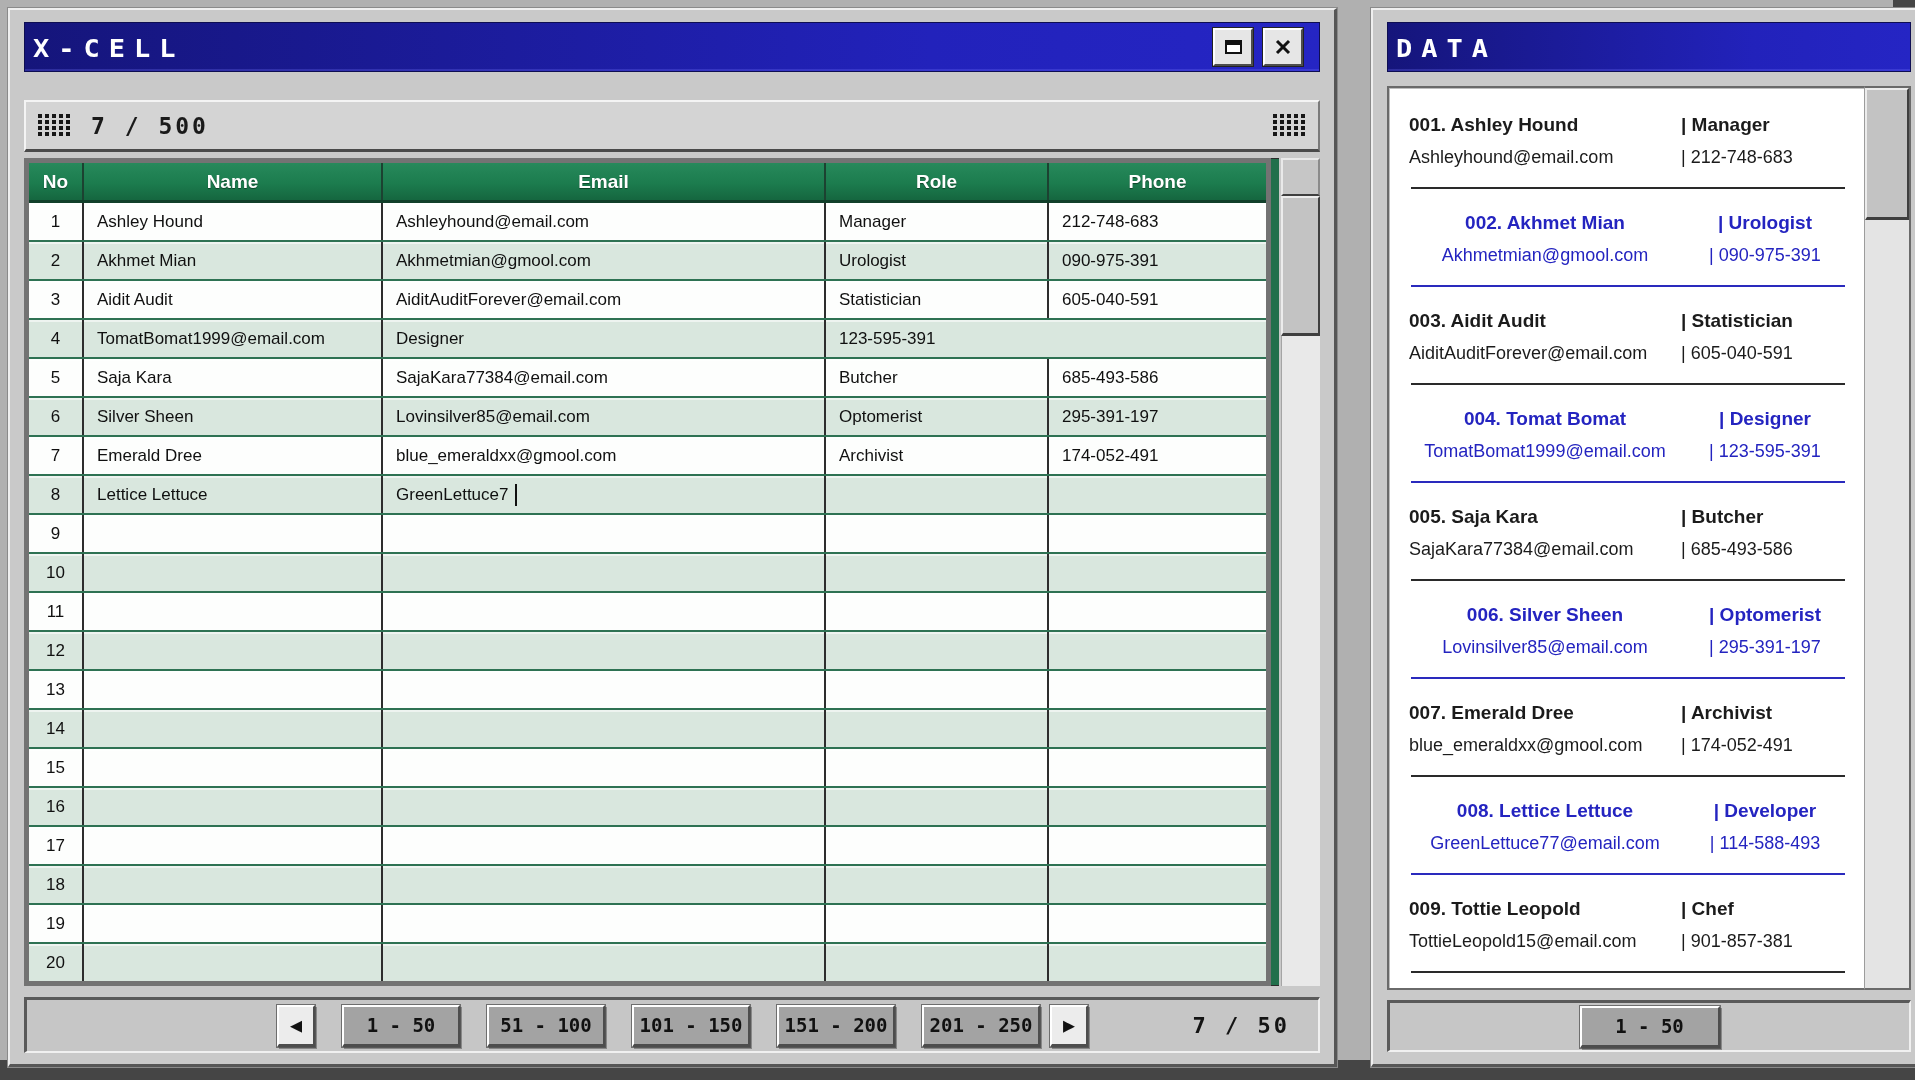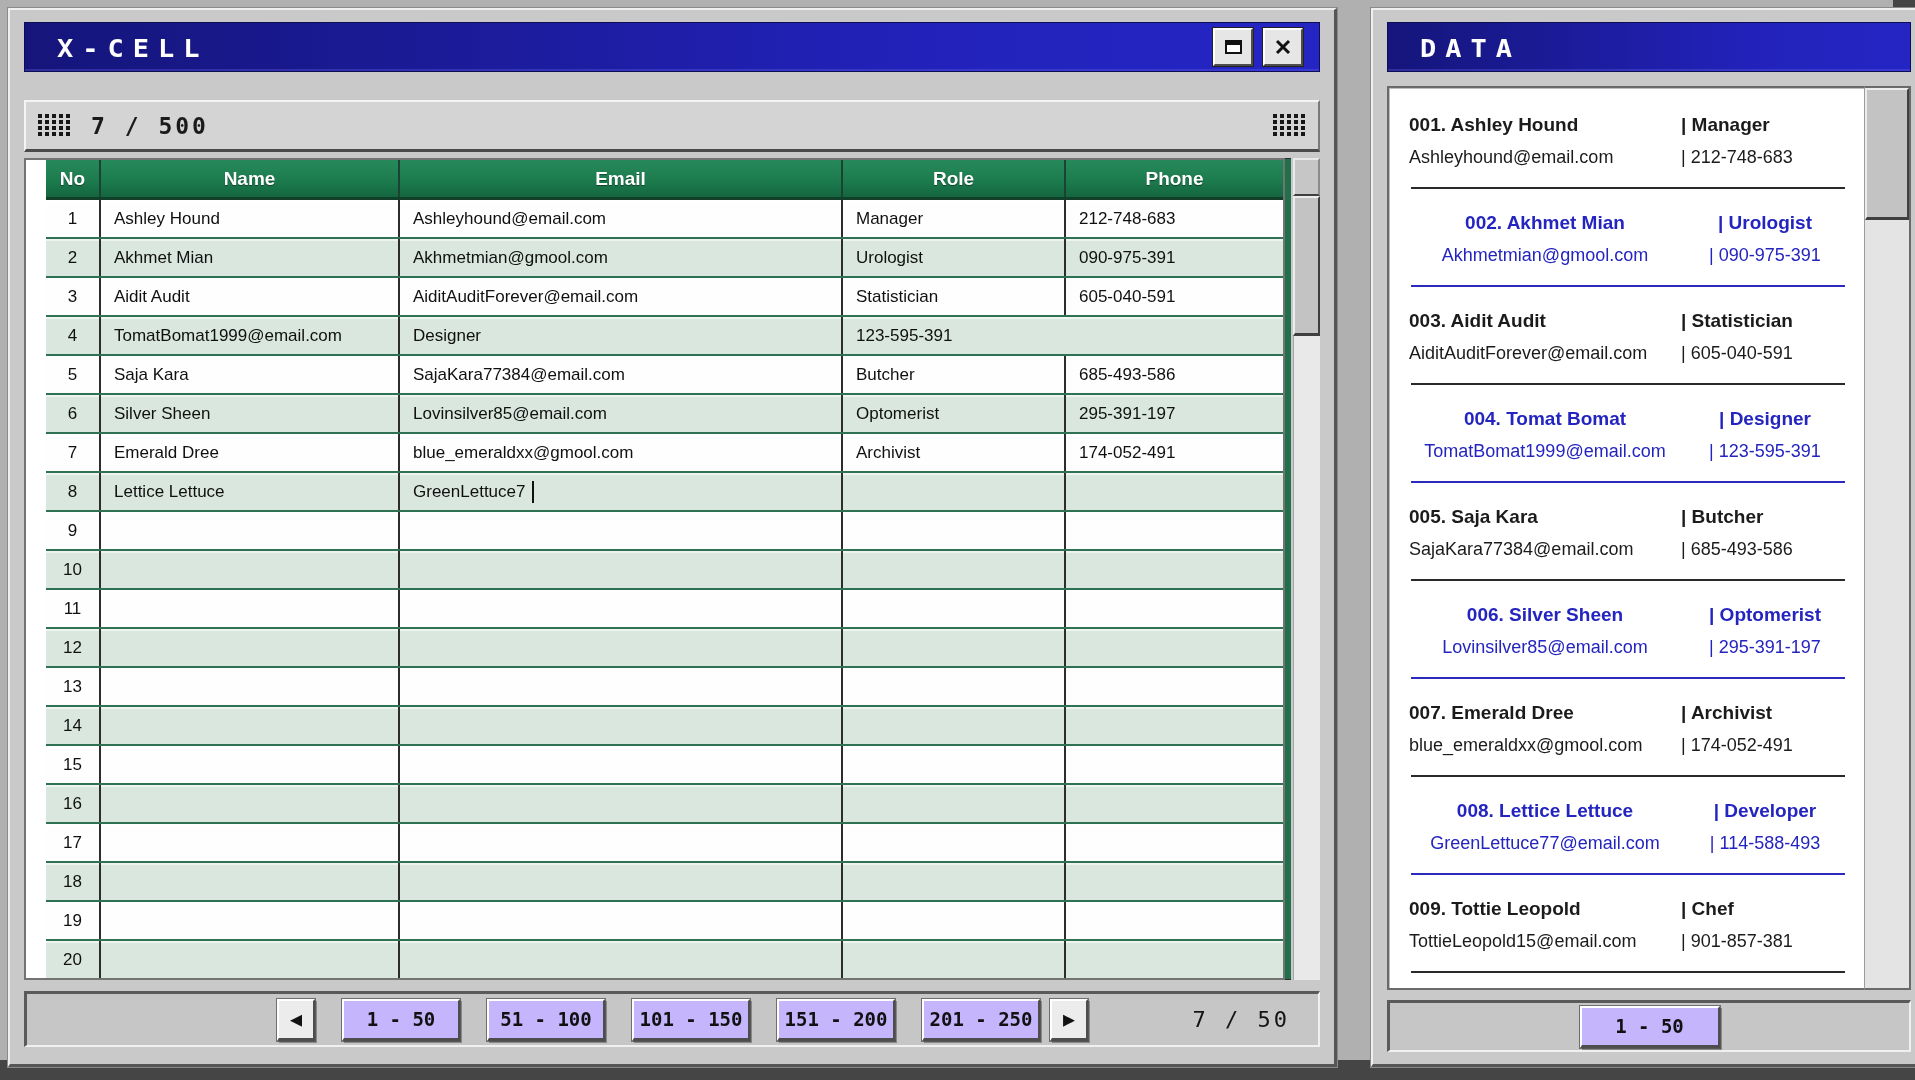--- a/index.html
+++ b/index.html
@@ -10,21 +10,21 @@
   .edge-bottom{position:absolute;left:0;top:1060px;width:1915px;height:20px;background:#454545;}
   .edge-right{position:absolute;left:1893px;top:0;width:22px;height:1080px;background:#454545;}
 
   
   .win{position:absolute;background:#c9c9c9;border-top:2px solid #efefef;border-left:2px solid #efefef;
        border-right:3px solid #565656;border-bottom:3px solid #565656;box-shadow:0 0 0 1px #8a8a8a;z-index:2;}
   .win-inner{position:absolute;inset:0;padding:12px 14px;box-sizing:border-box;display:flex;flex-direction:column;}
 
   .titlebar{height:50px;flex:0 0 50px;background:linear-gradient(90deg,#15157b 0%,#2222bb 70%,#2525c4 100%);
             border:1px solid #0e0e52;box-shadow:inset 0 -2px 0 rgba(120,120,255,.25);
-            display:flex;align-items:center;padding:0 10px 0 32px;box-sizing:border-box;}
+            display:flex;align-items:center;padding:0 10px 0 8px;box-sizing:border-box;}
   .title-text{color:#fff;font-family:"DejaVu Sans Mono",monospace;font-weight:bold;font-size:27px;
               letter-spacing:9px;transform:scaleY(.95);}
   .tb-btn{width:36px;height:34px;background:#e6e6e6;border-top:2px solid #fff;border-left:2px solid #fff;
           border-right:2px solid #4d4d4d;border-bottom:2px solid #4d4d4d;box-shadow:0 0 0 1px #222;
           display:flex;align-items:center;justify-content:center;margin-left:10px;cursor:pointer;}
   .max-glyph{width:17px;height:14px;border:2px solid #111;border-top:5px solid #111;background:#fff;box-sizing:border-box;}
 
   
   .toolbar{margin-top:28px;height:52px;flex:0 0 52px;background:#d4d4d4;
            border-top:2px solid #f4f4f4;border-left:2px solid #f4f4f4;
@@ -35,21 +35,21 @@
   .grid-dots{position:relative;width:33px;height:23px;}
   .grid-dots::before{content:"";position:absolute;left:0;top:0;width:4px;height:4px;background:#161616;
       box-shadow:7px 0 #161616,14px 0 #161616,21px 0 #161616,28px 0 #161616,
                  0 6px #161616,7px 6px #161616,14px 6px #161616,21px 6px #161616,28px 6px #161616,
                  0 12px #161616,7px 12px #161616,14px 12px #161616,21px 12px #161616,28px 12px #161616,
                  0 18px #161616,7px 18px #161616,14px 18px #161616,21px 18px #161616,28px 18px #161616;}
   .grid-right{margin-left:auto;}
 
   
   .table-zone{margin-top:6px;position:relative;flex:0 0 auto;display:flex;}
-  .tbl{width:1237px;border:2px solid #737373;background:#fff;padding-left:20px;}
+  .tbl{width:1237px;border:5px solid #737373;background:#fff;}
   .t-head{display:grid;grid-template-columns:55px 299px 443px 223px 217px;height:37px;
           background:linear-gradient(#27895b 0%,#1c7c4e 55%,#15663f 100%);border-bottom:3px solid #113f2a;}
   .t-head .hcell{display:flex;align-items:center;justify-content:center;color:#fff;font-weight:bold;
                  font-size:19px;border-right:2px solid #1c4231;text-shadow:0 1px 1px rgba(0,0,0,.45);cursor:pointer;}
   .t-head .hcell:last-child{border-right:none;}
   .t-row{display:grid;grid-template-columns:55px 299px 443px 223px 217px;height:37px;
          border-bottom:2px solid #2e7253;box-shadow:inset 0 2px 0 rgba(255,255,255,.55);cursor:cell;}
   .t-row:last-child{border-bottom:none;}
   .t-row.odd{background:#fdfefd;}
   .t-row.even{background:#d9e7de;}
@@ -67,29 +67,29 @@
               border-bottom:2px solid #3f3f3f;box-sizing:border-box;}
   .vs-thumb{height:140px;background:#c3c3c3;border-top:2px solid #ececec;border-left:2px solid #ececec;
             border-right:2px solid #3f3f3f;border-bottom:3px solid #3f3f3f;box-sizing:border-box;cursor:grab;}
   .vs-track{flex:1;background:#e9e9e9;border-left:1px solid #a5a5a5;cursor:pointer;}
 
   
   .pagebar{margin-top:11px;height:56px;flex:0 0 56px;background:#c6c6c6;
            border-top:3px solid #5a5a5a;border-left:3px solid #5a5a5a;
            border-bottom:2px solid #f0f0f0;border-right:2px solid #f0f0f0;
            display:flex;align-items:center;box-sizing:border-box;padding:0 28px 0 0;}
-  .pg-btn{height:42px;background:#c4b5fd;border-top:2px solid #fff;border-left:2px solid #fff;
+  .pg-btn{height:42px;background:#a3a3a3;border-top:2px solid #fff;border-left:2px solid #fff;
           border-right:2px solid #4d4d4d;border-bottom:3px solid #4d4d4d;box-shadow:2px 2px 0 rgba(60,60,60,.45),0 0 0 1px #6e6e6e;
           font-family:"DejaVu Sans Mono",monospace;font-weight:bold;font-size:19px;color:#111;
           display:flex;align-items:center;justify-content:center;cursor:pointer;box-sizing:border-box;}
   .pg-arrow{width:38px;background:#ececec;font-size:20px;}
   .pg-page{width:118px;margin-left:27px;}
   .pg-next{margin-left:10px;}
   .pg-prev{margin-left:250px;}
-  .pg-pos{margin-left:auto;font-family:"DejaVu Sans Mono",monospace;font-weight:normal;font-size:22px;
+  .pg-pos{margin-left:auto;font-family:"DejaVu Sans Mono",monospace;font-weight:bold;font-size:22px;
           color:#141414;letter-spacing:3px;text-align:center;}
 
   
   .data-content{margin-top:14px;flex:1 1 auto;display:flex;min-height:0;}
   .list-box{flex:1;background:#fff;border:2px solid #6a6a6a;border-right:none;box-shadow:inset 1px 1px 0 #bdbdbd;
             overflow:hidden;padding:24px 15px 0 20px;box-sizing:border-box;}
   .entry{width:440px;cursor:pointer;}
   .entry .l1,.entry .l2{display:grid;grid-template-columns:1fr 168px;align-items:center;}
   .entry .l1{font-weight:bold;font-size:19px;height:26px;}
   .entry .l2{font-size:18px;height:26px;margin-top:6px;}

